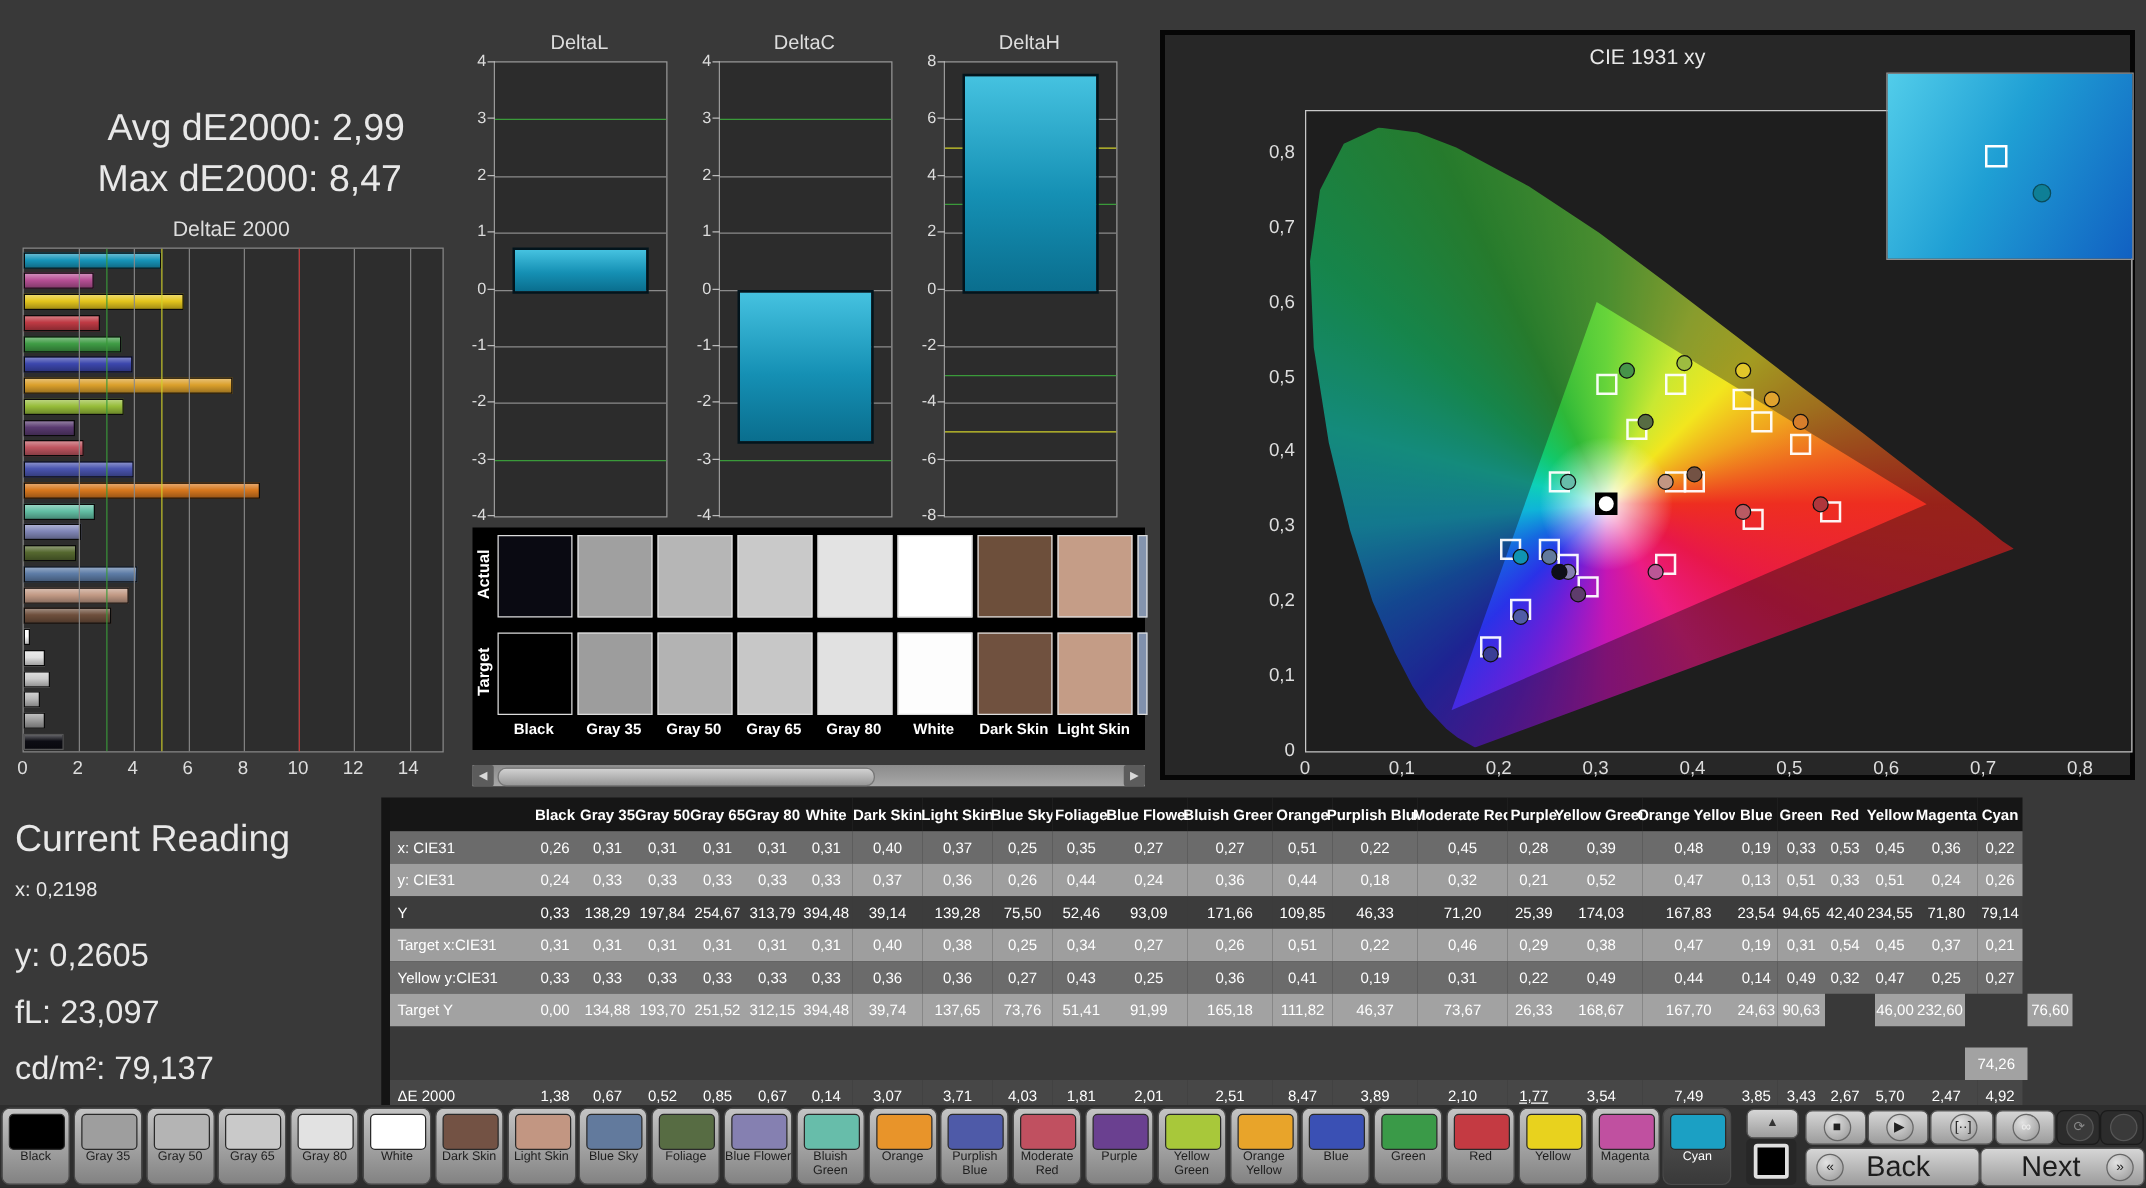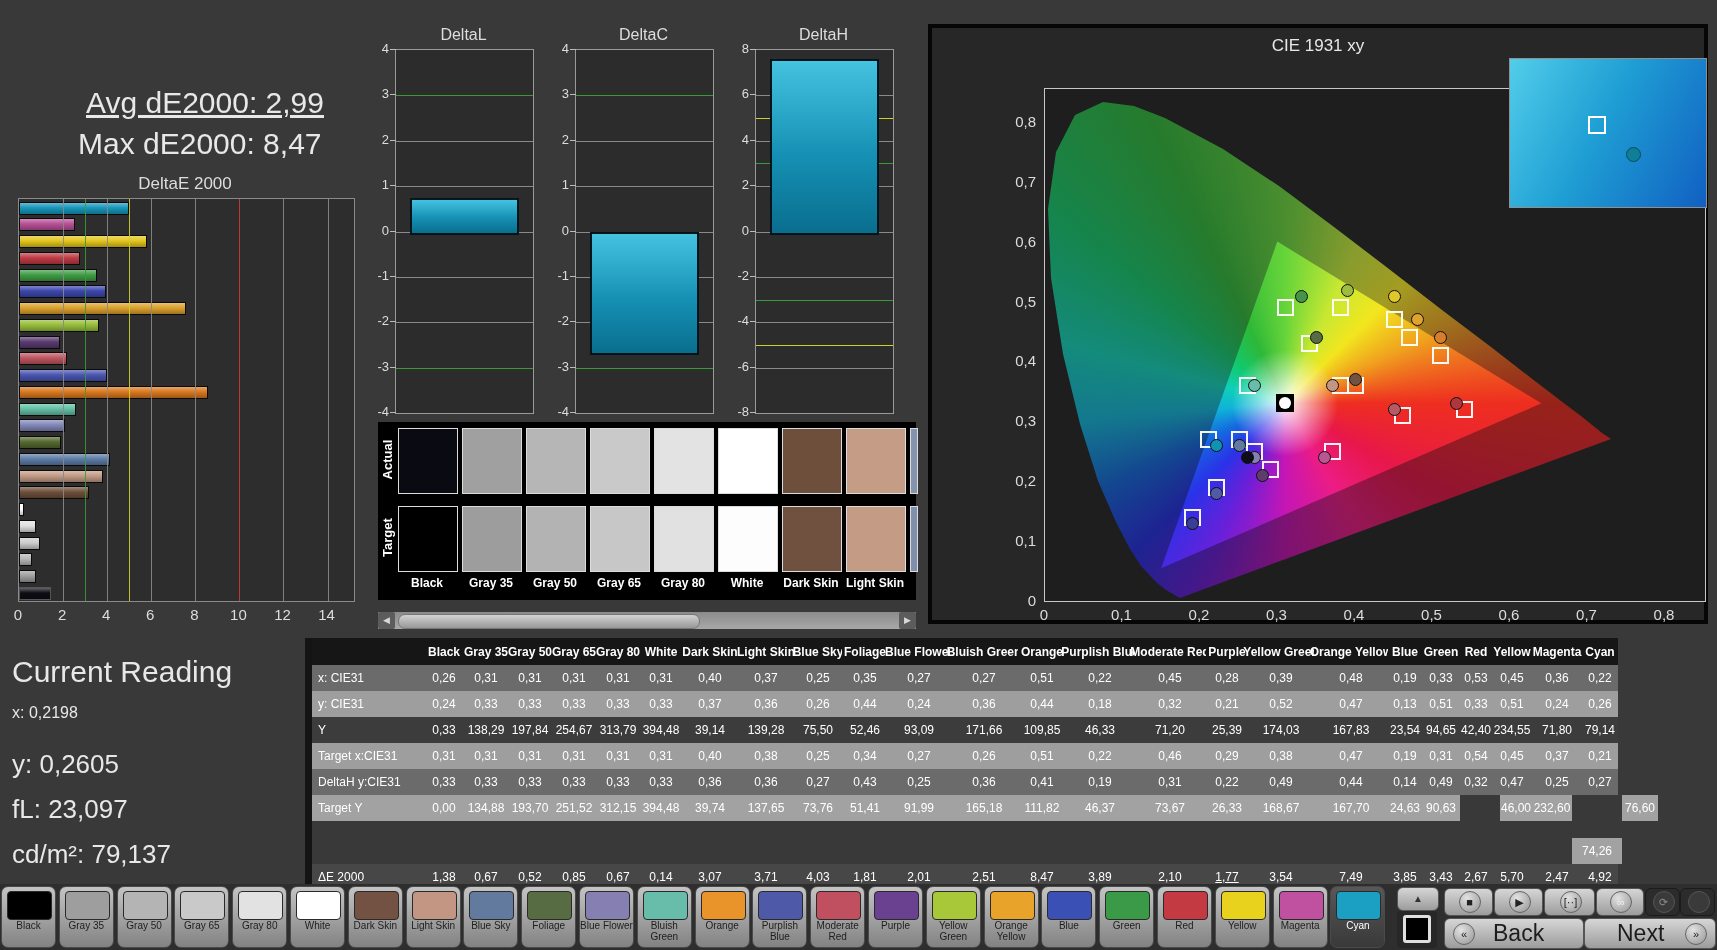--- a/index.html
+++ b/index.html
@@ -1,21 +1,21 @@
 <!DOCTYPE html>
 <html><head>
 <meta charset="utf-8">
 <style>
   html,body{margin:0;padding:0;background:#222;}
   #app{position:relative;width:1717px;height:950px;background:#393939;overflow:hidden;
        font-family:"Liberation Sans","DejaVu Sans",sans-serif;color:#e8e8e8;}
   .abs{position:absolute;}
   
   .main-title{left:24px;top:14px;font-size:40px;color:#efefef;}
-  .avg-line{left:86px;top:86px;font-size:30px;text-decoration:underline;}
+  .avg-line{left:86px;top:86px;font-size:30px;}
   .max-line{left:78px;top:127px;font-size:30px;}
   
   .bc-title{left:60px;top:174px;width:250px;text-align:center;font-size:17px;color:#ddd;}
   #bc-plot{left:18px;top:198px;width:335px;height:402px;background:#2d2d2d;border:1px solid #8a8a8a;}
   .bc-bar{position:absolute;height:11px;border:1px solid #0a0a0a;
           background-image:linear-gradient(to bottom,rgba(255,255,255,.35),rgba(255,255,255,0) 45%,rgba(0,0,0,.28));}
   .vline{position:absolute;top:0;bottom:0;width:1px;opacity:.9;}
   .bc-xlab{position:absolute;top:606px;width:26px;text-align:center;font-size:15px;color:#ddd;}
   
   .cr-title{left:12px;top:655px;font-size:30px;}
@@ -495,21 +495,21 @@
         <div class="tcell" style="width: 66px;">0,38</div>
         <div class="tcell" style="width: 74px;">0,47</div>
         <div class="tcell" style="width: 34px;">0,19</div>
         <div class="tcell" style="width: 38px;">0,31</div>
         <div class="tcell" style="width: 32px;">0,54</div>
         <div class="tcell" style="width: 40px;">0,45</div>
         <div class="tcell" style="width: 50px;">0,37</div>
         <div class="tcell" style="width: 36px;">0,21</div>
       </div>
       <div class="trow ">
-        <div class="tcell tlabel" style="width: 112px;">DeltaH y:CIE31</div>
+        <div class="tcell tlabel" style="width: 112px;">Yellow y:CIE31</div>
         <div class="tcell" style="width: 40px;">0,33</div>
         <div class="tcell" style="width: 44px;">0,33</div>
         <div class="tcell" style="width: 44px;">0,33</div>
         <div class="tcell" style="width: 44px;">0,33</div>
         <div class="tcell" style="width: 44px;">0,33</div>
         <div class="tcell" style="width: 42px;">0,33</div>
         <div class="tcell" style="width: 56px;">0,36</div>
         <div class="tcell" style="width: 56px;">0,36</div>
         <div class="tcell" style="width: 48px;">0,27</div>
         <div class="tcell" style="width: 46px;">0,43</div>

